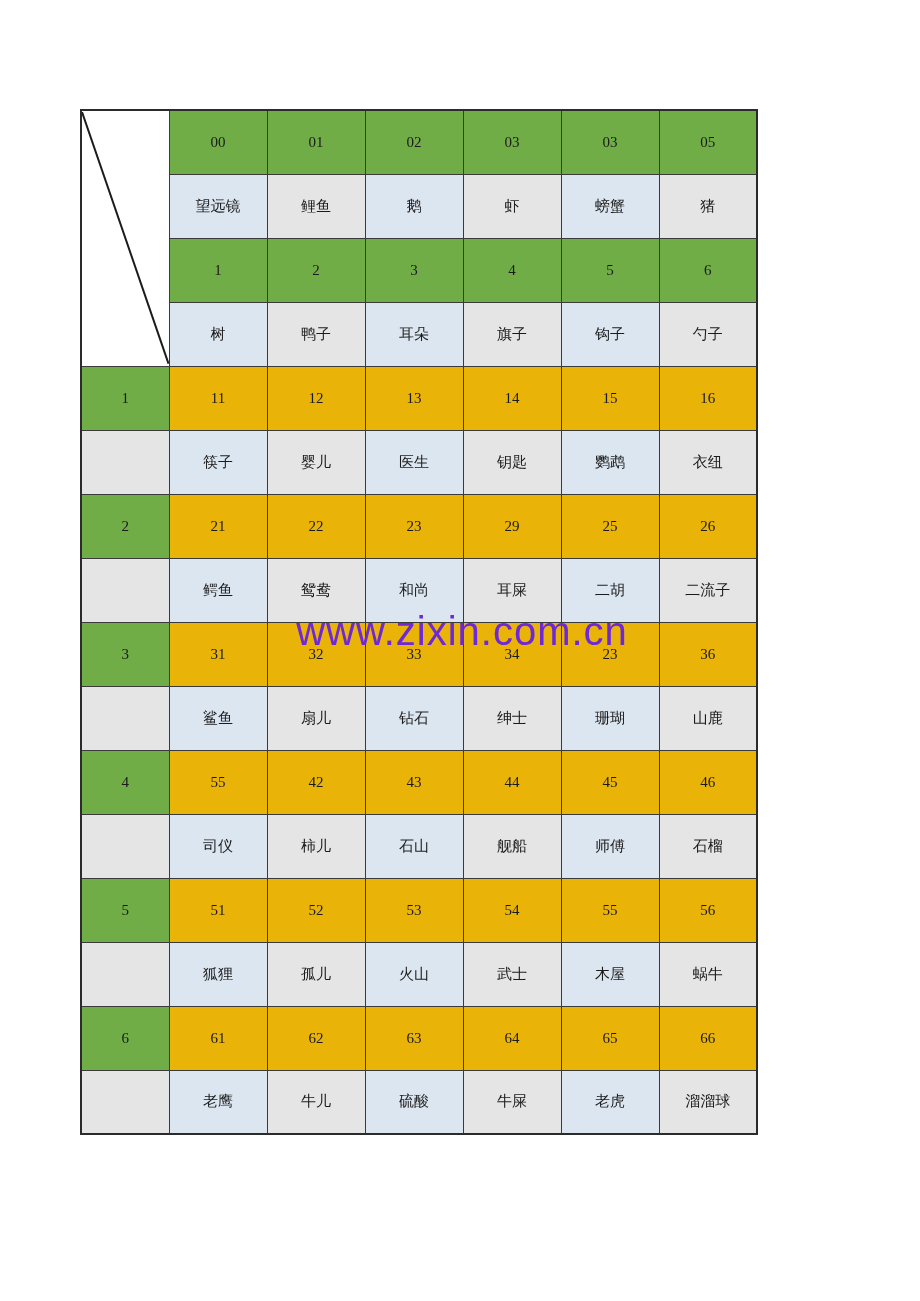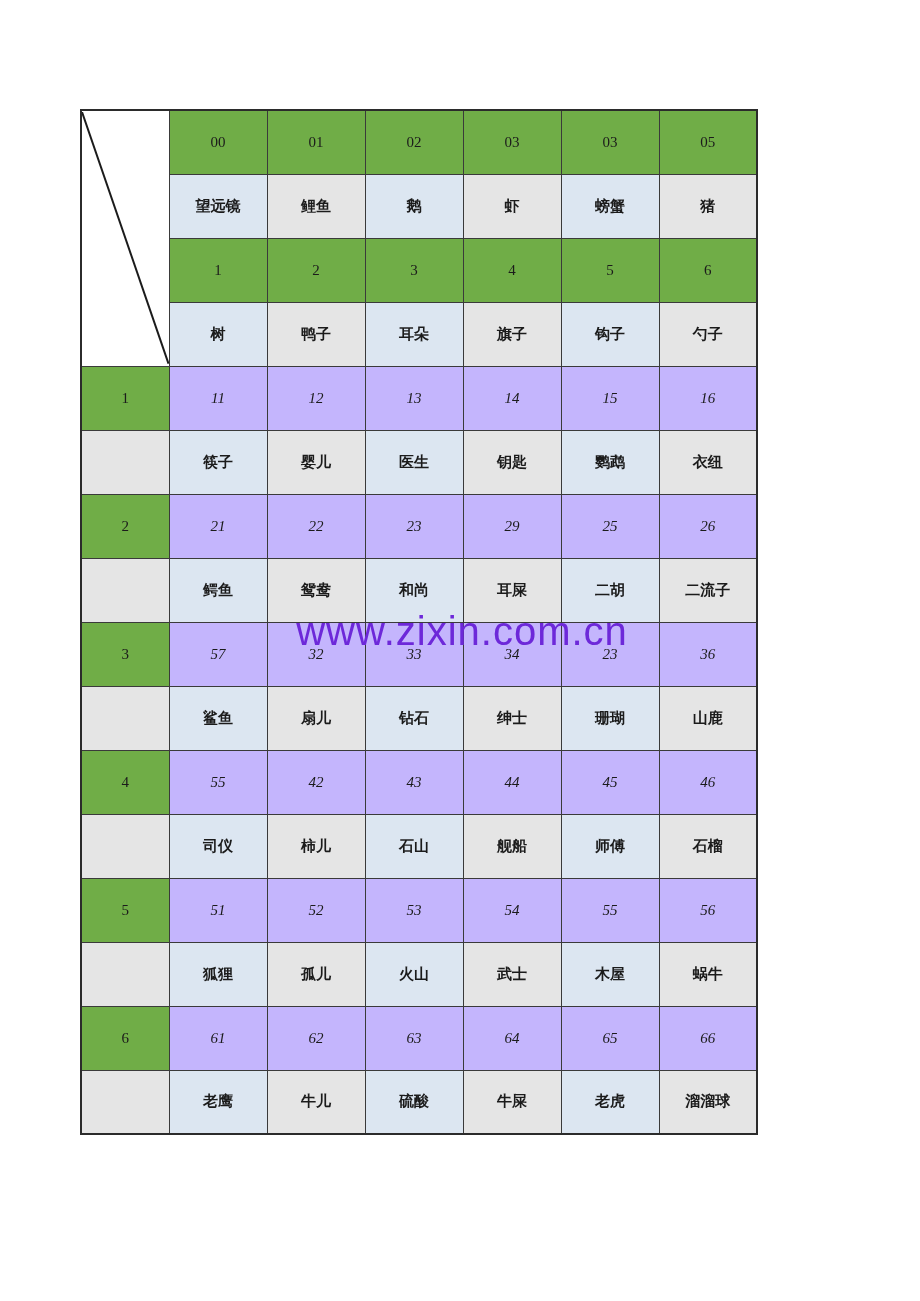--- a/index.html
+++ b/index.html
@@ -64,24 +64,24 @@
 
   col.rowhead-col { width: 88px; }
   col.data-col    { width: 98px; }
 
   tr.band-row { height: 64px; }
 
   
   td.green  { background: #70ad47; }
   td.blue   { background: #dce6f1; }
   td.white  { background: #e5e5e5; }
-  td.gray   { background: #c4b5fd; font-style: italic; }
+  td.gray   { background: #eab308; }
 
   td.code-cell { font-size: 15px; }
-  td.word-cell { font-size: 15px; font-weight: bold; }
+  td.word-cell { font-size: 15px; }
 
   
   td.corner-cell {
     background: #ffffff;
     position: relative;
     padding: 0;
   }
   td.corner-cell svg {
     display: block;
     width: 100%;
@@ -186,21 +186,21 @@
         <td class="blue  word-cell">鳄鱼</td>
         <td class="white word-cell">鸳鸯</td>
         <td class="blue  word-cell">和尚</td>
         <td class="white word-cell">耳屎</td>
         <td class="blue  word-cell">二胡</td>
         <td class="white word-cell">二流子</td>
       </tr>
 
       <tr class="band-row">
         <td class="green">3</td>
-        <td class="gray code-cell">57</td>
+        <td class="gray code-cell">31</td>
         <td class="gray code-cell">32</td>
         <td class="gray code-cell">33</td>
         <td class="gray code-cell">34</td>
         <td class="gray code-cell">23</td>
         <td class="gray code-cell">36</td>
       </tr>
       <tr class="band-row">
         <td class="white"></td>
         <td class="blue  word-cell">鲨鱼</td>
         <td class="white word-cell">扇儿</td>

